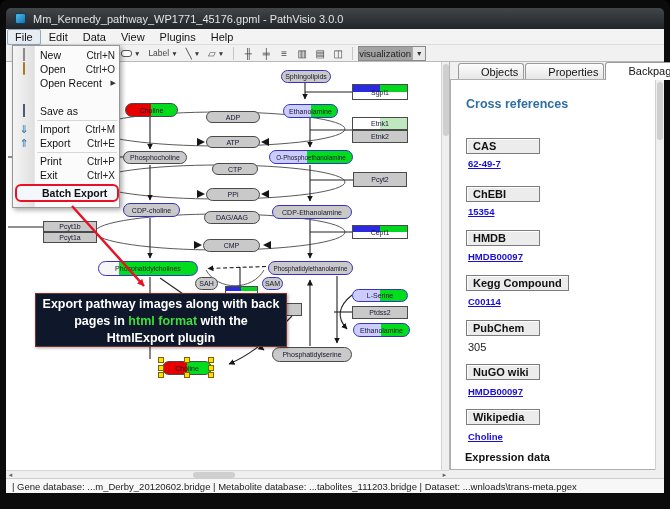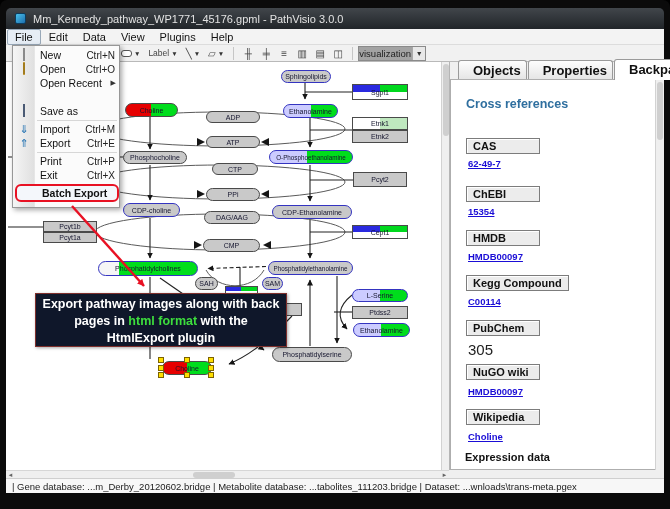--- a/index.html
+++ b/index.html
@@ -34,32 +34,32 @@
   .vscroll{position:absolute;left:441px;top:62px;width:8px;height:408px;background:#efefef;
            border-left:1px solid #d2d2d2;}
   .vscroll .thumb{position:absolute;left:1px;top:2px;width:6px;height:72px;background:#cfcfcf;border-radius:3px;}
   .hscroll{position:absolute;left:6px;top:470px;width:443px;height:8px;background:#efefef;border-top:1px solid #d6d6d6;}
   .hscroll .thumb{position:absolute;left:187px;top:1px;width:42px;height:6px;background:#cfcfcf;border-radius:3px;}
   .hscroll .arr{position:absolute;top:0;width:9px;height:8px;font-size:6px;color:#666;text-align:center;line-height:8px;}
   .fill-corner{position:absolute;left:449px;top:470px;width:215px;height:8px;background:#efefef;}
   
   .rpanel{position:absolute;left:449px;top:62px;width:215px;height:408px;background:#f0f0f0;border-left:1px solid #b5b5b5;}
   .tabsrow{position:absolute;left:449px;top:62px;width:215px;height:18px;display:flex;align-items:flex-end;padding-left:9px;}
-  .tab{font-size:13px;color:#111;background:linear-gradient(#fdfdfd,#e4e4e4);border:1px solid #9a9a9a;
-       border-bottom:none;border-radius:3px 3px 0 0;padding:2px 5px 2px 14px;margin-right:1px;font-weight:bold;}
+  .tab{font-size:11px;color:#111;background:linear-gradient(#fdfdfd,#e4e4e4);border:1px solid #9a9a9a;
+       border-bottom:none;border-radius:3px 3px 0 0;padding:2px 5px 2px 22px;margin-right:1px;}
   .tab.active{background:#fff;padding-bottom:3px;position:relative;z-index:2;}
   .rcontent{position:absolute;left:450px;top:79px;width:205px;height:391px;background:#fff;border:1px solid #aeaeae;border-right:none;}
   .pscroll{position:absolute;left:655px;top:80px;width:8px;height:390px;background:#efefef;border-left:1px solid #d2d2d2;}
   .pscroll .thumb{position:absolute;left:1px;top:2px;width:6px;height:58px;background:#cfcfcf;border-radius:3px;}
   .bp-heading{position:absolute;left:466px;top:97px;font-size:12.5px;font-weight:bold;color:#2f6f9f;}
   .bp-box{position:absolute;min-width:74px;height:16px;background:#ececec;border:1px solid #7c7c7c;
           box-shadow:inset 1px 1px 0 #fff;font-size:11px;font-weight:bold;color:#111;
           display:flex;align-items:center;padding:0 6px;}
   .bp-link{position:absolute;font-size:9.5px;font-weight:bold;color:#1a0dd6;text-decoration:underline;}
-  .bp-plain{position:absolute;font-size:15px;color:#222;}
+  .bp-plain{position:absolute;font-size:11px;color:#222;}
   .bp-exp{position:absolute;left:465px;top:451px;font-size:11px;font-weight:bold;color:#111;}
   
   .statusbar{position:absolute;left:6px;top:478px;width:658px;height:15px;background:#f7f7f7;
              border-top:1px solid #cfcfcf;font-size:9.5px;color:#222;display:flex;align-items:center;padding-left:6px;}
   
   .mnode{position:absolute;z-index:3;border:1px solid #4a4a4a;border-radius:8px;background:#c9c9c9;
          font-size:7px;color:#15152e;display:flex;align-items:center;justify-content:center;
          white-space:nowrap;overflow:hidden;}
   .mb2{border-color:#3434c0;}
   .f-redgreen{background:linear-gradient(to right,#e60000 0 50%,#00dd1c 50% 100%);}

